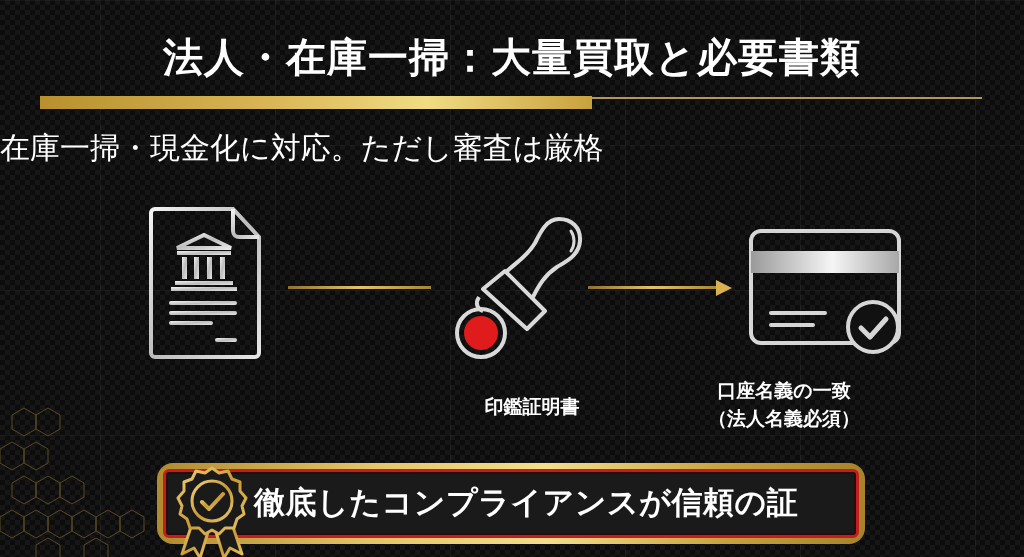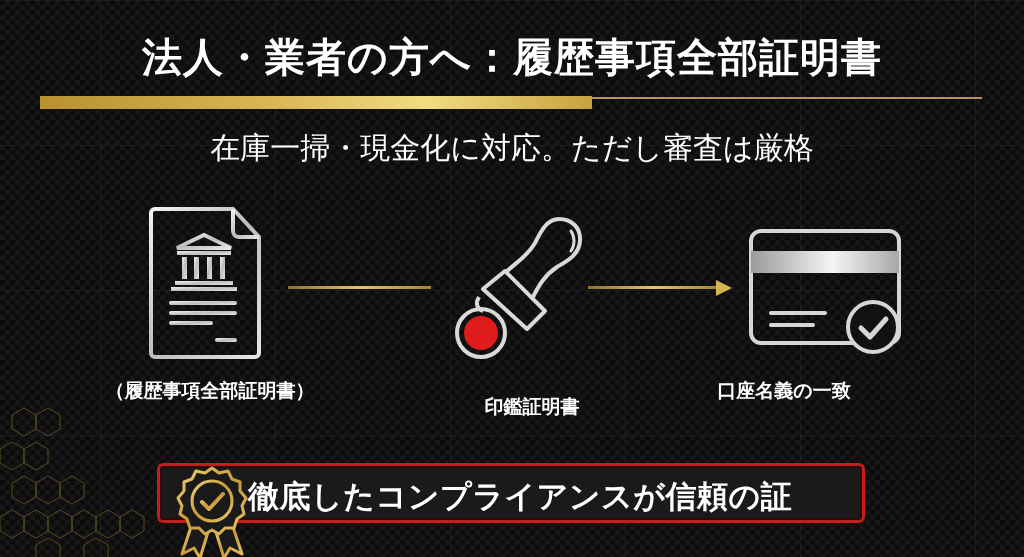--- a/index.html
+++ b/index.html
@@ -31,21 +31,21 @@
     .title-bar-thick {
       position: absolute; left: 40px; top: 96px; width: 552px; height: 13px;
       background: linear-gradient(90deg, #b8912e 0%, #d8b452 40%, #f0dc82 70%, #c9a23e 100%);
     }
     .title-bar-thin {
       position: absolute; left: 592px; top: 97px; width: 390px; height: 2px;
       background: #b5965a;
     }
     .subtitle {
       position: absolute; left: 0; width: 1024px; top: 128px;
-      text-align: center; font-size: 30px;
+      text-align: left; font-size: 30px;
       font-family: "DejaVu Serif", "Liberation Serif", serif;
       color: #ffffff;
     }
     .icon { position: absolute; }
     .icon svg { display: block; }
     .icon-doc { left: 145px; top: 205px; width: 120px; height: 155px; }
     .icon-stamp { left: 435px; top: 205px; width: 150px; height: 155px; }
     .icon-card { left: 745px; top: 225px; width: 165px; height: 130px; }
     .arrow-line {
       position: absolute; height: 3px;
@@ -60,23 +60,24 @@
     }
     .label {
       position: absolute; text-align: center; font-size: 19px; font-weight: bold;
       line-height: 28px; color: #ffffff;
     }
     .label-1 { left: 60px; width: 300px; top: 376px; }
     .label-2 { left: 432px; width: 200px; top: 392px; }
     .label-3 { left: 664px; width: 240px; top: 376px; }
     .hexes { position: absolute; left: 0; top: 395px; width: 160px; height: 162px; }
     .banner {
-      position: absolute; left: 157px; top: 463px; width: 708px; height: 60px;
+      position: absolute; left: 157px; top: 463px; width: 708px; height: 81px;
       border-radius: 16px;
       background: linear-gradient(90deg, #b08a2e 0%, #e4c468 30%, #f3de8c 55%, #c9a23f 80%, #a6822a 100%);
+      padding: 6px;
     }
     .banner-inner {
       width: 100%; height: 100%; border-radius: 6px;
       background: #1a1a1a;
       border: 3px solid #c21e1e;
       box-shadow: inset 0 0 0 2px #2a0a0a;
       position: relative;
     }
     .banner-text {
       position: absolute; left: 88px; top: 10px; font-size: 31px; font-weight: bold;
@@ -102,21 +103,21 @@
     <polygon points="24,122 36,115 48,122 48,136 36,143 24,136"></polygon>
     <polygon points="48,122 60,115 72,122 72,136 60,143 48,136"></polygon>
     <polygon points="72,122 84,115 96,122 96,136 84,143 72,136"></polygon>
     <polygon points="96,122 108,115 120,122 120,136 108,143 96,136"></polygon>
     <polygon points="120,122 132,115 144,122 144,136 132,143 120,136"></polygon>
     <polygon points="36,150 48,143 60,150 60,164 48,171 36,164"></polygon>
     <polygon points="84,150 96,143 108,150 108,164 96,171 84,164"></polygon>
   </g>
 </svg>
 
-<h1 class="title">法人・業者の方へ：履歴事項全部証明書</h1>
+<h1 class="title">法人・在庫一掃：大量買取と必要書類</h1>
 <div class="title-bar-thick"></div>
 <div class="title-bar-thin"></div>
 
 <div class="subtitle">在庫一掃・現金化に対応。ただし審査は厳格</div>
 
 <div class="icon icon-doc">
   <svg width="120" height="155" viewBox="0 0 120 155">
     <defs>
       <linearGradient id="silv" x1="0" y1="0" x2="1" y2="1">
         <stop offset="0" stop-color="#f2f2f2"></stop>
@@ -169,27 +170,27 @@
     <rect x="6" y="6" width="148" height="112" rx="10" fill="none" stroke="#d6d6d6" stroke-width="4"></rect>
     <rect x="6" y="26" width="148" height="22" fill="url(#stripe)"></rect>
     <rect x="24" y="86" width="58" height="4" rx="2" fill="#d6d6d6"></rect>
     <rect x="24" y="98" width="46" height="4" rx="2" fill="#d6d6d6"></rect>
     <circle cx="128" cy="102" r="25" fill="#111" stroke="#d6d6d6" stroke-width="4"></circle>
     <path d="M116 103 L125 112 L141 94" fill="none" stroke="#d6d6d6" stroke-width="5" stroke-linecap="round" stroke-linejoin="round"></path>
   </svg>
 </div>
 
 <div class="label label-1">
-  <div>（履歴事項全部証明書）</div>
 </div>
 <div class="label label-2">
   <div>印鑑証明書</div>
 </div>
 <div class="label label-3">
   <div>口座名義の一致</div>
+  <div>（法人名義必須）</div>
 </div>
 
 <div class="banner">
   <div class="banner-inner">
     <div class="banner-text">徹底したコンプライアンスが信頼の証</div>
   </div>
 </div>
 
 <svg class="badge" viewBox="0 0 100 95">
   <defs>

